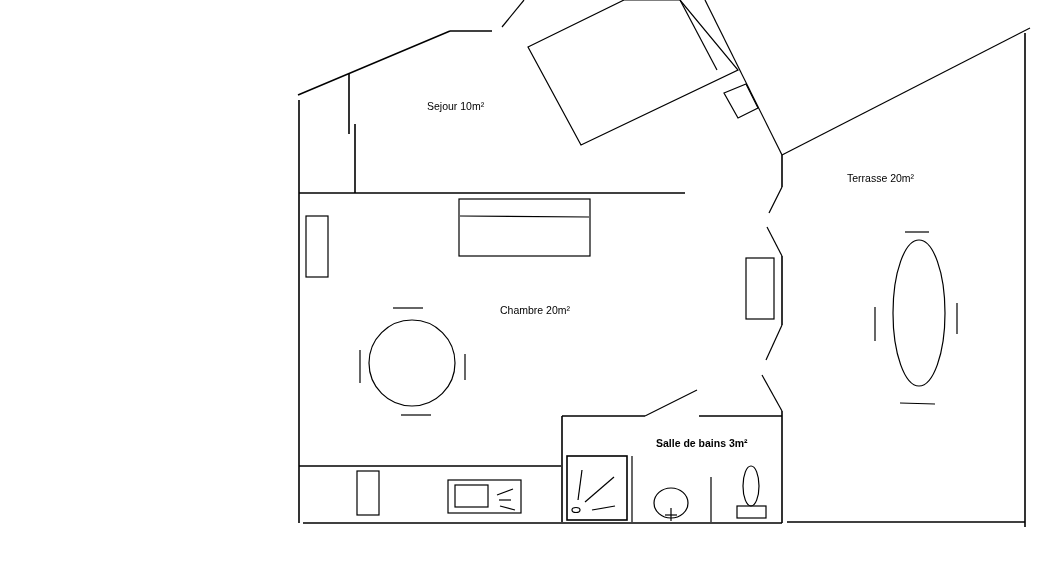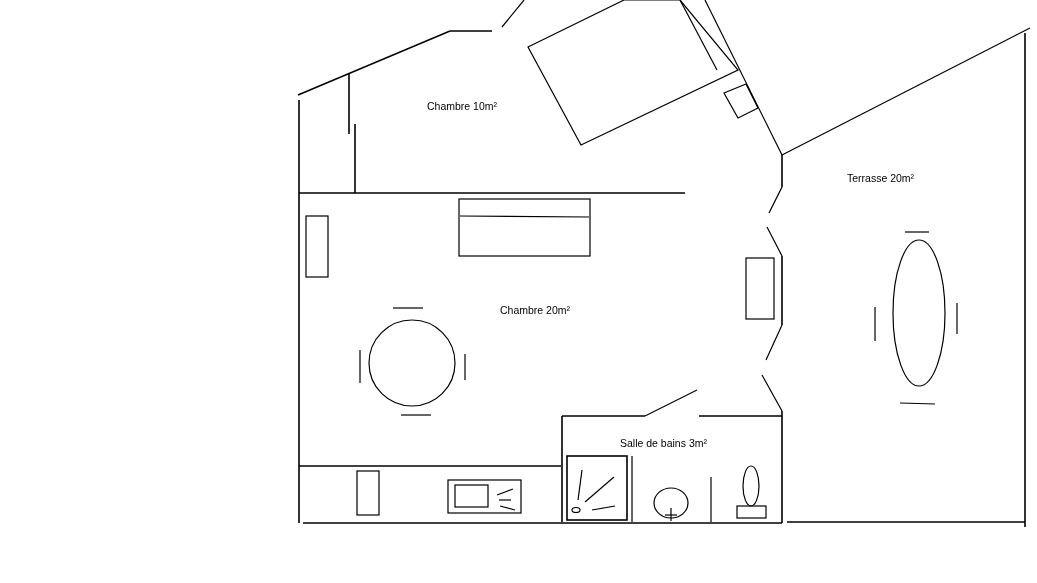--- a/index.html
+++ b/index.html
@@ -113,16 +113,16 @@
     <line class="thin" x1="671" y1="508" x2="671" y2="521"></line>
     <line class="thin" x1="665" y1="515" x2="677" y2="515"></line>
   </g>
   <line class="thin" x1="711" y1="477" x2="711" y2="522"></line>
   <g>
     <ellipse class="thin" cx="751" cy="486" rx="8" ry="20"></ellipse>
     <rect class="thin" x="737" y="506" width="29" height="12"></rect>
   </g>
 </svg>
 
-<div class="room-label" style="left:427px; top:100px;">Chambre 10m²</div>
+<div class="room-label" style="left:427px; top:100px;">Sejour 10m²</div>
 <div class="room-label" style="left:500px; top:304px;">Chambre 20m²</div>
 <div class="room-label" style="left:847px; top:172px;text-align:center;">Terrasse 20m²</div>
-<div class="room-label" style="left:620px; top:437px;">Salle de bains 3m²</div>
+<div class="room-label" style="left:656px; top:437px;font-weight:bold;">Salle de bains 3m²</div>
 
 </body></html>

